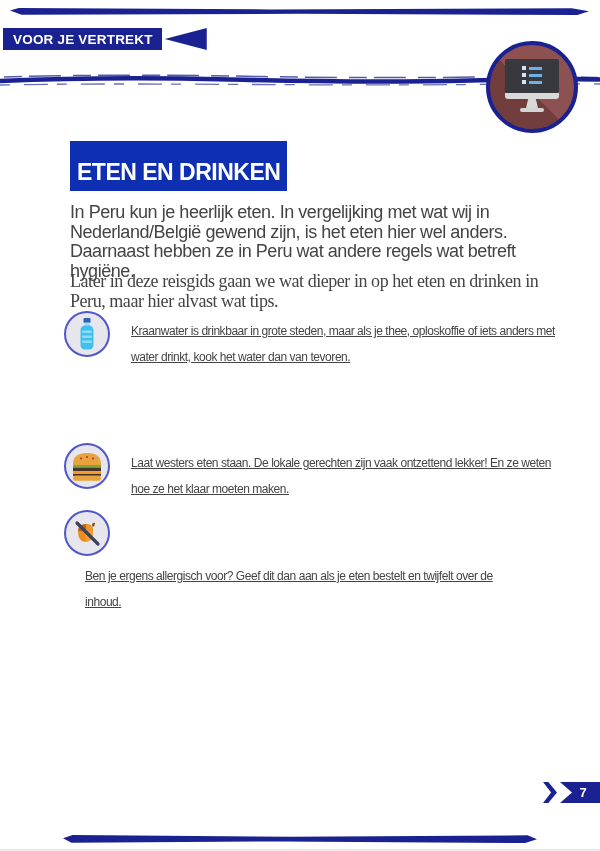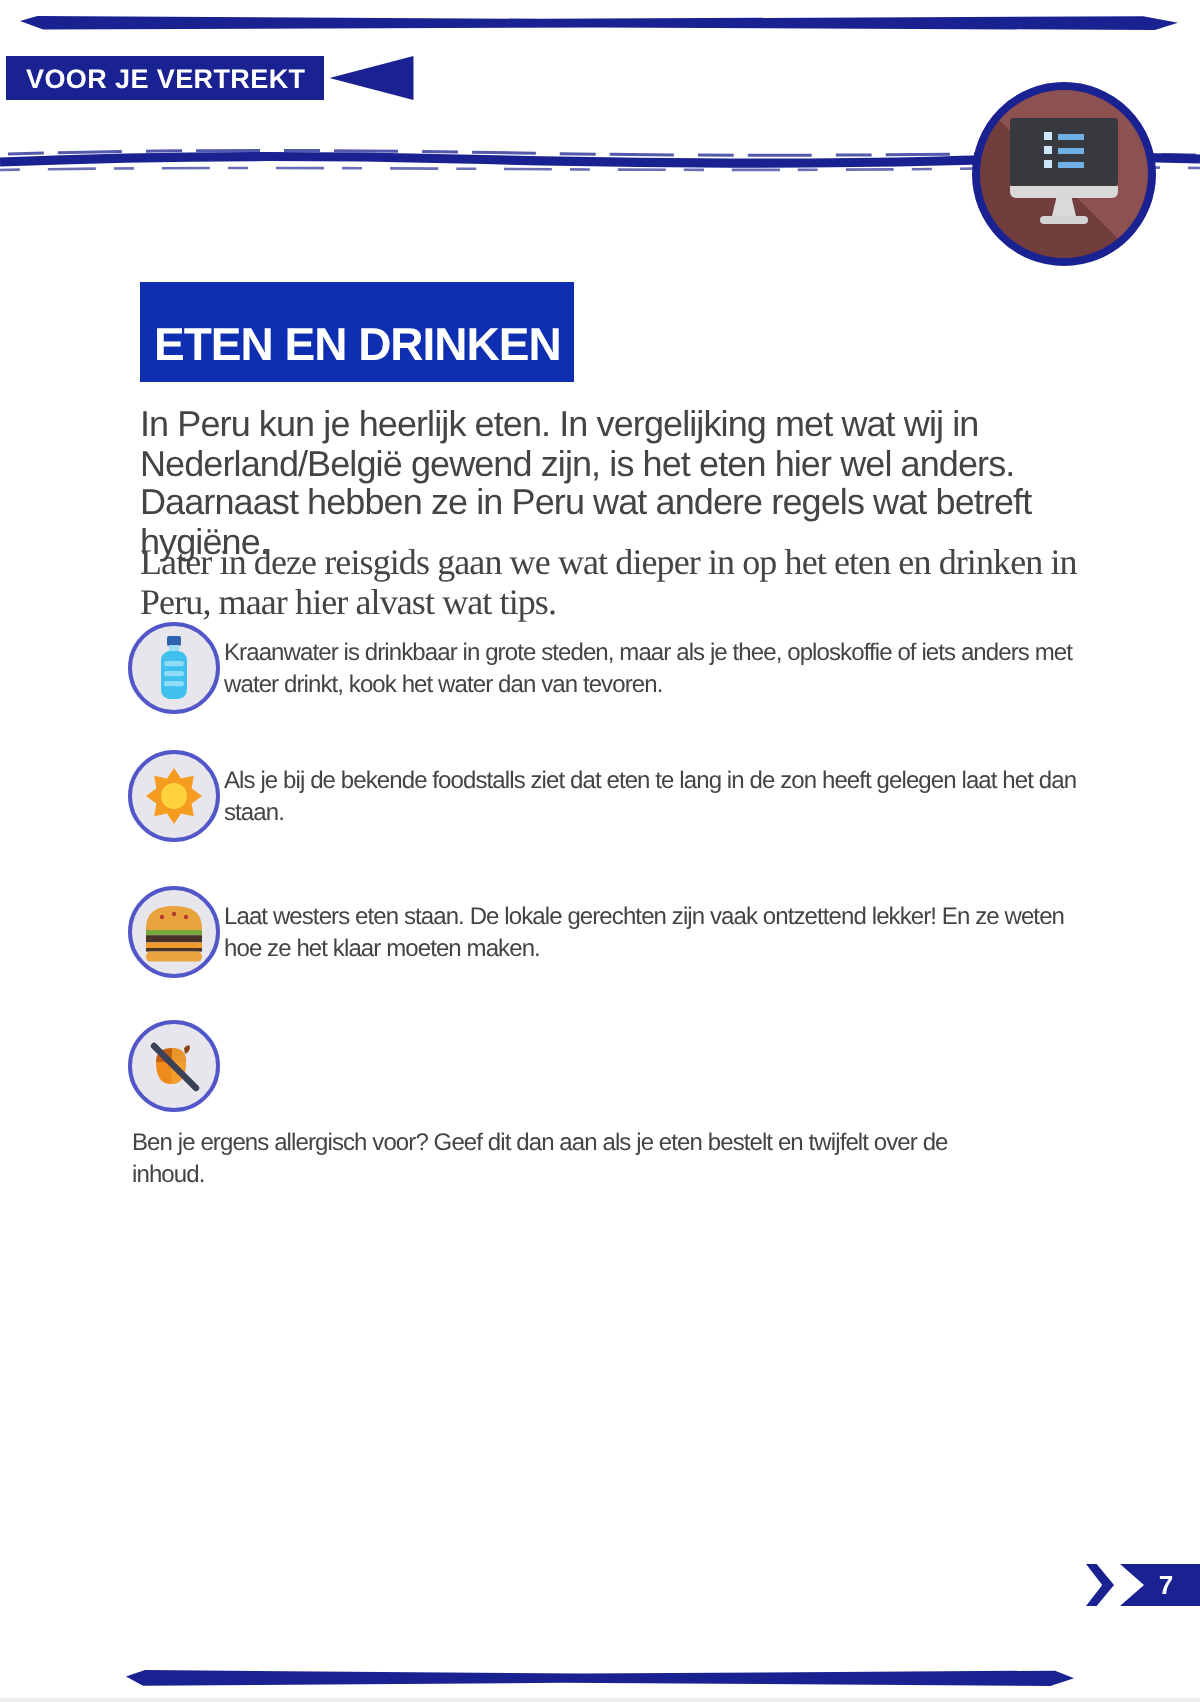--- a/index.html
+++ b/index.html
@@ -44,22 +44,22 @@
   .para{position:absolute;left:70px;width:482px;color:var(--body);font-size:18px;
     letter-spacing:-.45px;line-height:19.5px;}
   .para-1{top:185px;}
   .para-2{top:254px;font-family:Liberation Serif, serif;}
 
   
   .tip{position:absolute;left:64px;display:flex;align-items:flex-start;}
   .tip-1{top:311px;} .tip-2{top:375px;} .tip-3{top:443px;justify-content:space-between;} .tip-4{top:510px;flex-direction:column;}
   .tip-circle{flex:0 0 auto;width:42px;height:42px;border:2px solid var(--ring);border-radius:50%;
     background:var(--icon-bg);display:flex;align-items:center;justify-content:center;}
-  .tip-text{margin-left:2px;margin-top:7px;width:436px;color:var(--body);font-size:12px;
-    letter-spacing:-.45px;line-height:16px;}
+  .tip-text{margin-left:21px;margin-top:7px;width:436px;color:var(--body);font-size:12px;
+    letter-spacing:-.45px;line-height:26px;text-decoration:underline;}
 
   
   .page-badge{position:absolute;top:782px;right:0;display:flex;align-items:center;height:21px;}
   .badge-chevron{width:14px;height:21px;background:var(--navy);
     clip-path:polygon(0 0,38% 0,100% 50%,38% 100%,0 100%,58% 50%);}
   .badge-box{margin-left:3px;width:40px;height:21px;background:var(--navy);color:#fff;
     clip-path:polygon(0 0,100% 0,100% 100%,0 100%,30% 50%);
     font-weight:bold;font-size:13px;line-height:21px;text-align:center;padding-left:6px;box-sizing:border-box;}
 </style>
 </head>
@@ -115,29 +115,20 @@
         <rect x="10.5" y="4.5" width="5" height="3.5" fill="#9adef5"></rect>
         <rect x="6.5" y="7.5" width="13" height="24" rx="4.5" fill="#3fc0ee"></rect>
         <rect x="8" y="12.5" width="10" height="2.6" rx="1.3" fill="#8edcf8"></rect>
         <rect x="8" y="17.5" width="10" height="2.6" rx="1.3" fill="#8edcf8"></rect>
         <rect x="8" y="22.5" width="10" height="2.6" rx="1.3" fill="#8edcf8"></rect>
       </svg>
     </div>
     <div class="tip-text">Kraanwater is drinkbaar in grote steden, maar als je thee, oploskoffie of iets anders met water drinkt, kook het water dan van tevoren.</div>
   </div>
 
-  <div class="tip tip-2">
-    <div class="tip-circle">
-      <svg width="30" height="30" viewBox="0 0 30 30">
-        <polygon fill="#f59b1f" points="15,1 18.5,6.2 24.9,4.9 23.8,11.3 29,15 23.8,18.7 24.9,25.1 18.5,23.8 15,29 11.5,23.8 5.1,25.1 6.2,18.7 1,15 6.2,11.3 5.1,4.9 11.5,6.2"></polygon>
-        <circle cx="15" cy="15" r="6.5" fill="#ffd23e"></circle>
-      </svg>
-    </div>
-    <div class="tip-text">Als je bij de bekende foodstalls ziet dat eten te lang in de zon heeft gelegen laat het dan staan.</div>
-  </div>
 
   <div class="tip tip-3">
     <div class="tip-circle">
       <svg width="30" height="29" viewBox="0 0 30 29">
         <path d="M1,12 Q1,1 15,1 Q29,1 29,12 L29,13 L1,13 Z" fill="#e8a33d"></path>
         <circle cx="9" cy="6.5" r="1.1" fill="#b33a2b"></circle>
           <circle cx="15" cy="5" r="1.1" fill="#b33a2b"></circle>
           <circle cx="21" cy="6.5" r="1.1" fill="#b33a2b"></circle>
         <rect x="1" y="13" width="28" height="2.6" fill="#79a83d"></rect>
         <rect x="1" y="15.6" width="28" height="3.6" fill="#4a342a"></rect>

